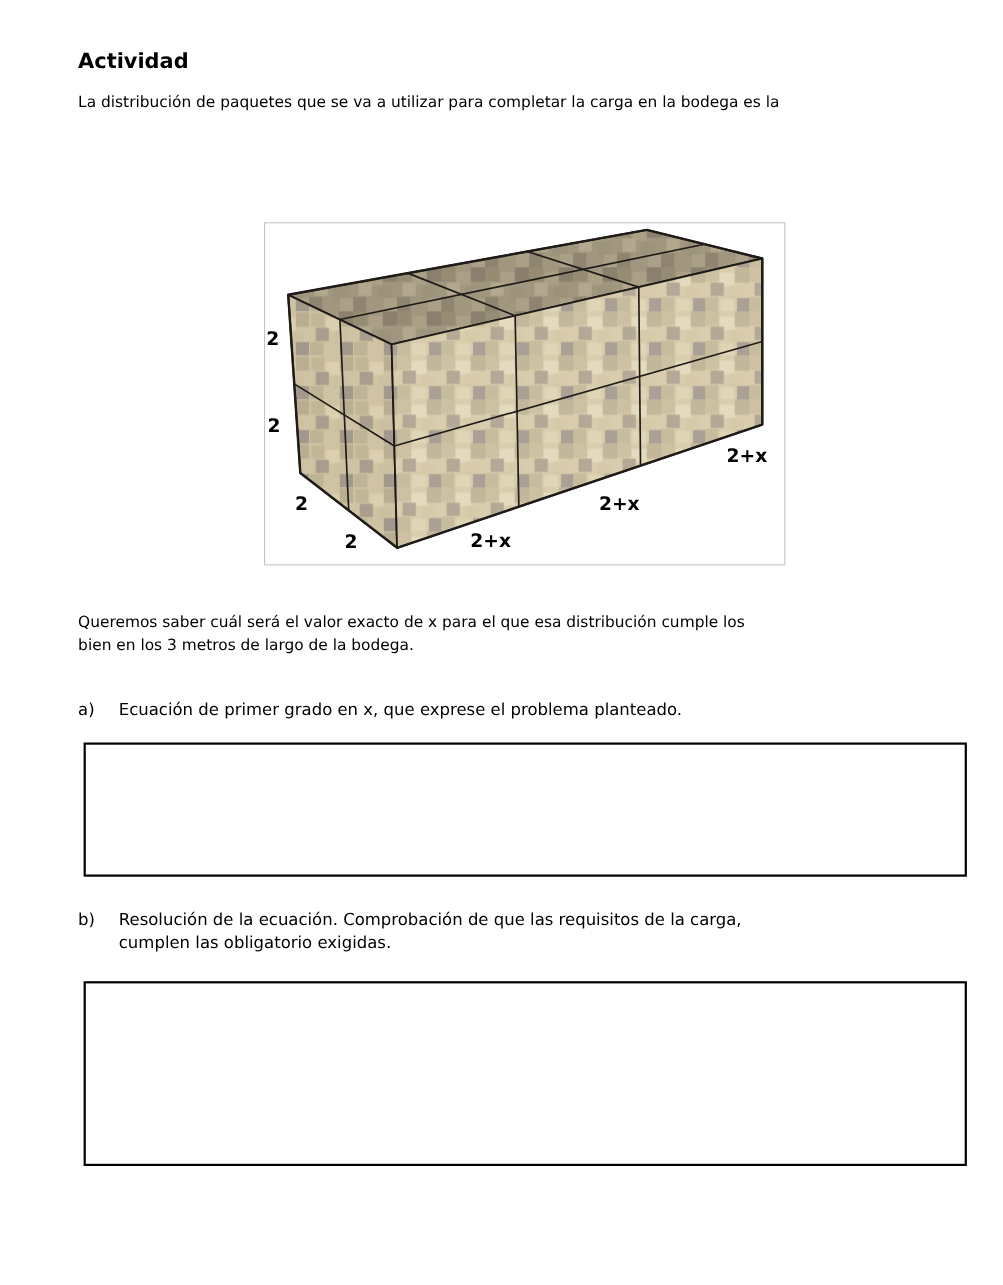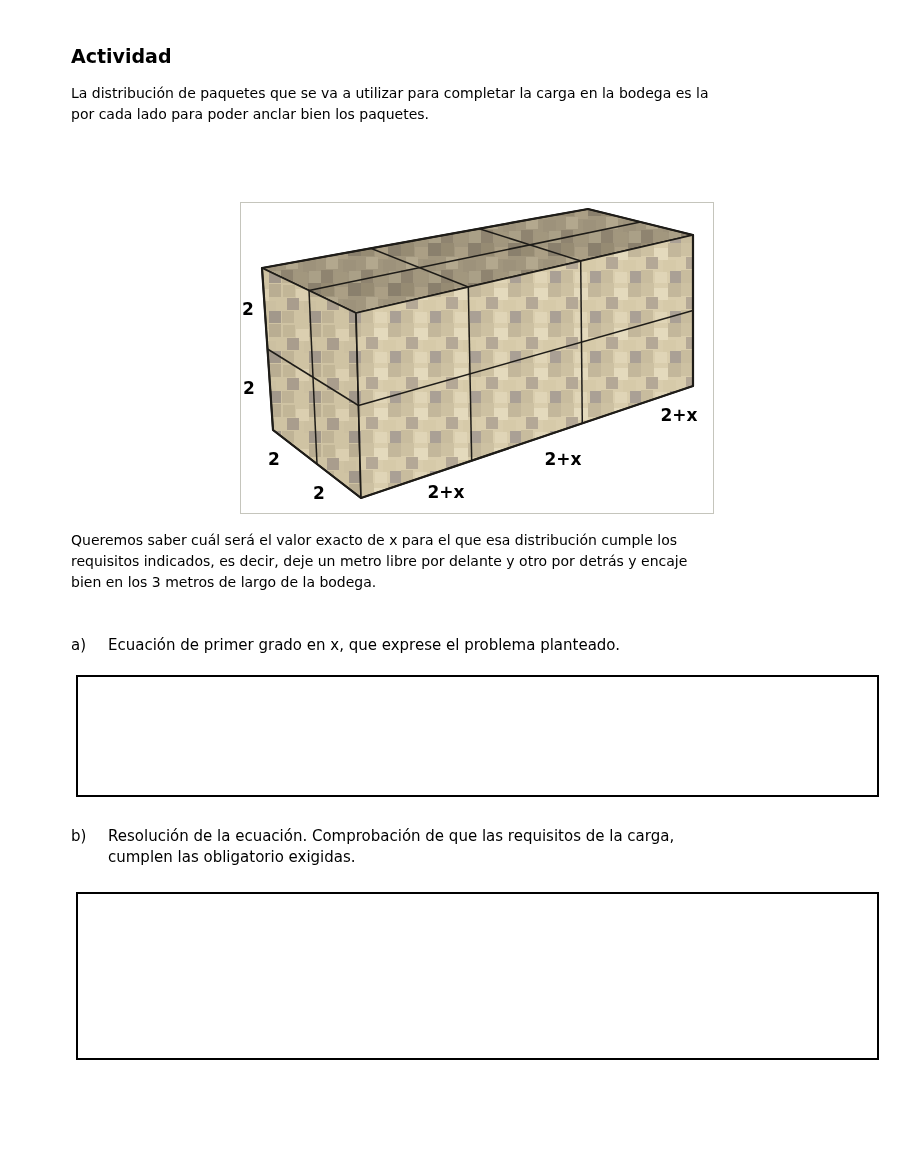--- a/index.html
+++ b/index.html
@@ -28,21 +28,20 @@
     font-family:"DejaVu Sans",sans-serif;font-weight:bold;font-size:17px;
   }
 </style>
 </head>
 <body>
 
 <div class="abs doc-title">Actividad</div>
 
 <div class="abs para" style="top:83px;">
   <div>La distribución de paquetes que se va a utilizar para completar la carga en la bodega es la</div>
-  <div>por cada lado para poder anclar bien los paquetes.</div>
 </div>
 
 <div class="abs figure-frame">
   <svg width="472" height="310" viewBox="0 0 472 310">
     <defs>
       <pattern id="texT" width="40" height="40" patternUnits="userSpaceOnUse">
         <rect width="40" height="40" fill="#a1967e"></rect>
         <rect x="0" y="0" width="13" height="13" fill="#968b73"></rect>
         <rect x="14" y="4" width="13" height="12" fill="#ab9f85"></rect>
         <rect x="27" y="0" width="13" height="13" fill="#8a806d"></rect>
@@ -100,23 +99,22 @@
       <text class="dim-label" x="8" y="185" dominant-baseline="central">2</text>
       <text class="dim-label" x="33" y="256" dominant-baseline="central">2</text>
       <text class="dim-label" x="78" y="290" dominant-baseline="central">2</text>
       <text class="dim-label" x="205" y="289" dominant-baseline="central">2+x</text>
       <text class="dim-label" x="322" y="256" dominant-baseline="central">2+x</text>
       <text class="dim-label" x="438" y="212" dominant-baseline="central">2+x</text>
     </g>
   </svg>
 </div>
 
-<div class="abs para" style="top:530px;">
+<div class="abs para" style="top:556px;">
   <div>Queremos saber cuál será el valor exacto de x para el que esa distribución cumple los</div>
-  <div>requisitos indicados, es decir, deje un metro libre por delante y otro por detrás y encaje</div>
   <div>bien en los 3 metros de largo de la bodega.</div>
 </div>
 
 <div class="abs item-row" style="top:635px;">
   <div class="item-label">a)</div>
   <div class="item-lines">
     <div>Ecuación de primer grado en x, que exprese el problema planteado.</div>
   </div>
 </div>
 

